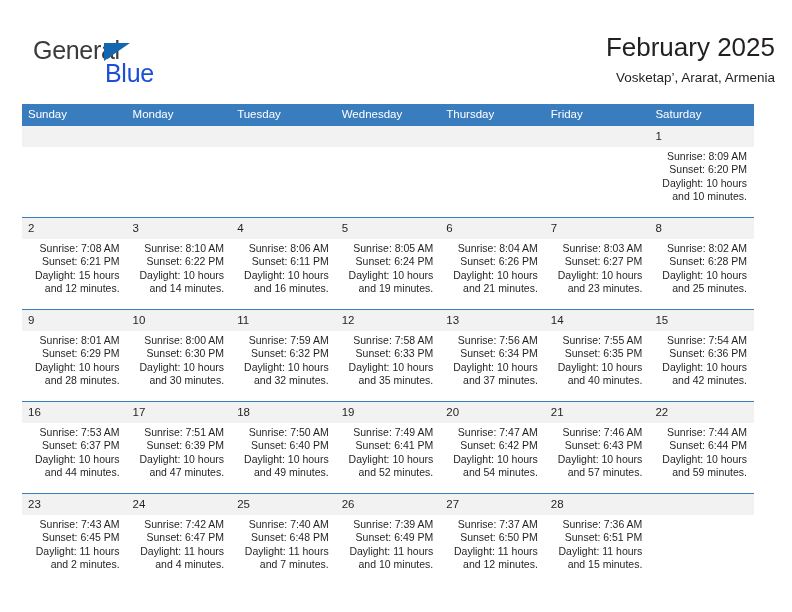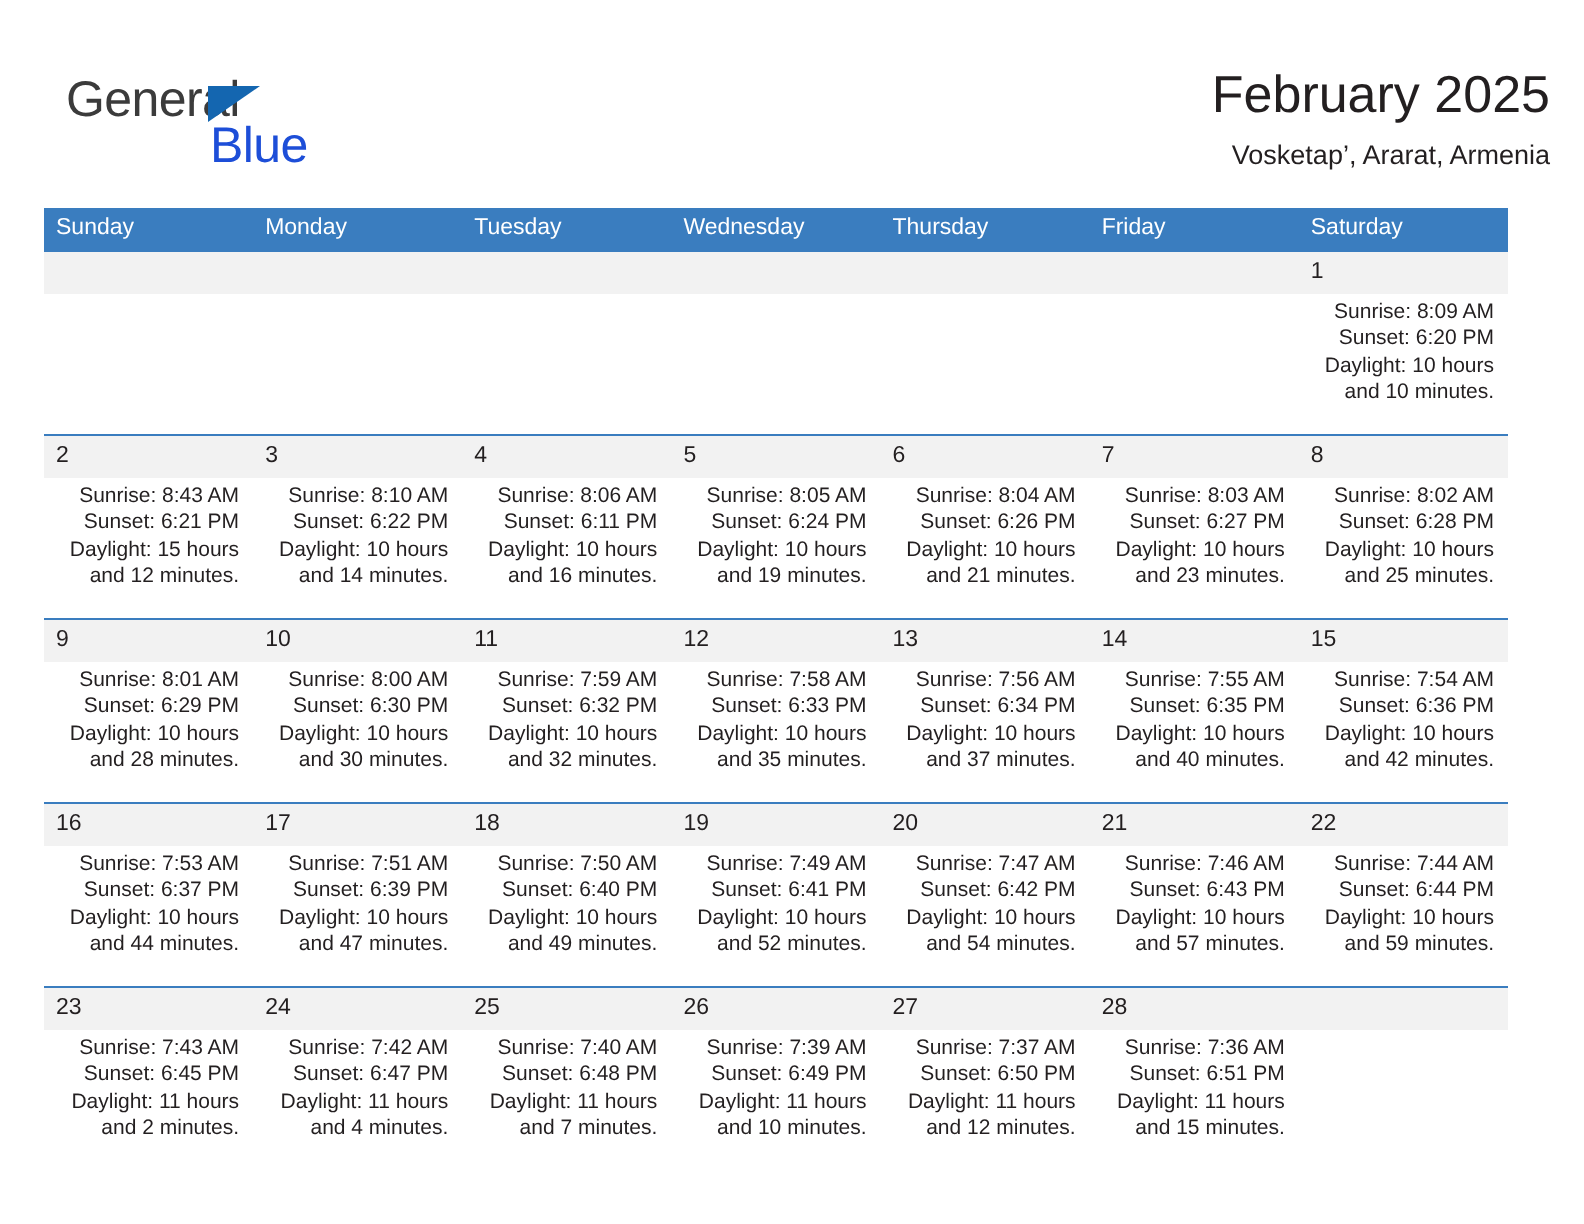--- a/index.html
+++ b/index.html
@@ -212,21 +212,21 @@
                 <div>Sunrise: 8:09 AM</div>
                 <div>Sunset: 6:20 PM</div>
                 <div>Daylight: 10 hours and 10 minutes.</div>
               </div>
             </td>
           </tr>
           <tr>
             <td>
               <div class="daynum">2</div>
               <div class="dayinfo">
-                <div>Sunrise: 8:43 AM</div>
+                <div>Sunrise: 7:08 AM</div>
                 <div>Sunset: 6:21 PM</div>
                 <div>Daylight: 15 hours and 12 minutes.</div>
               </div>
             </td>
             <td>
               <div class="daynum">3</div>
               <div class="dayinfo">
                 <div>Sunrise: 8:10 AM</div>
                 <div>Sunset: 6:22 PM</div>
                 <div>Daylight: 10 hours and 14 minutes.</div>

